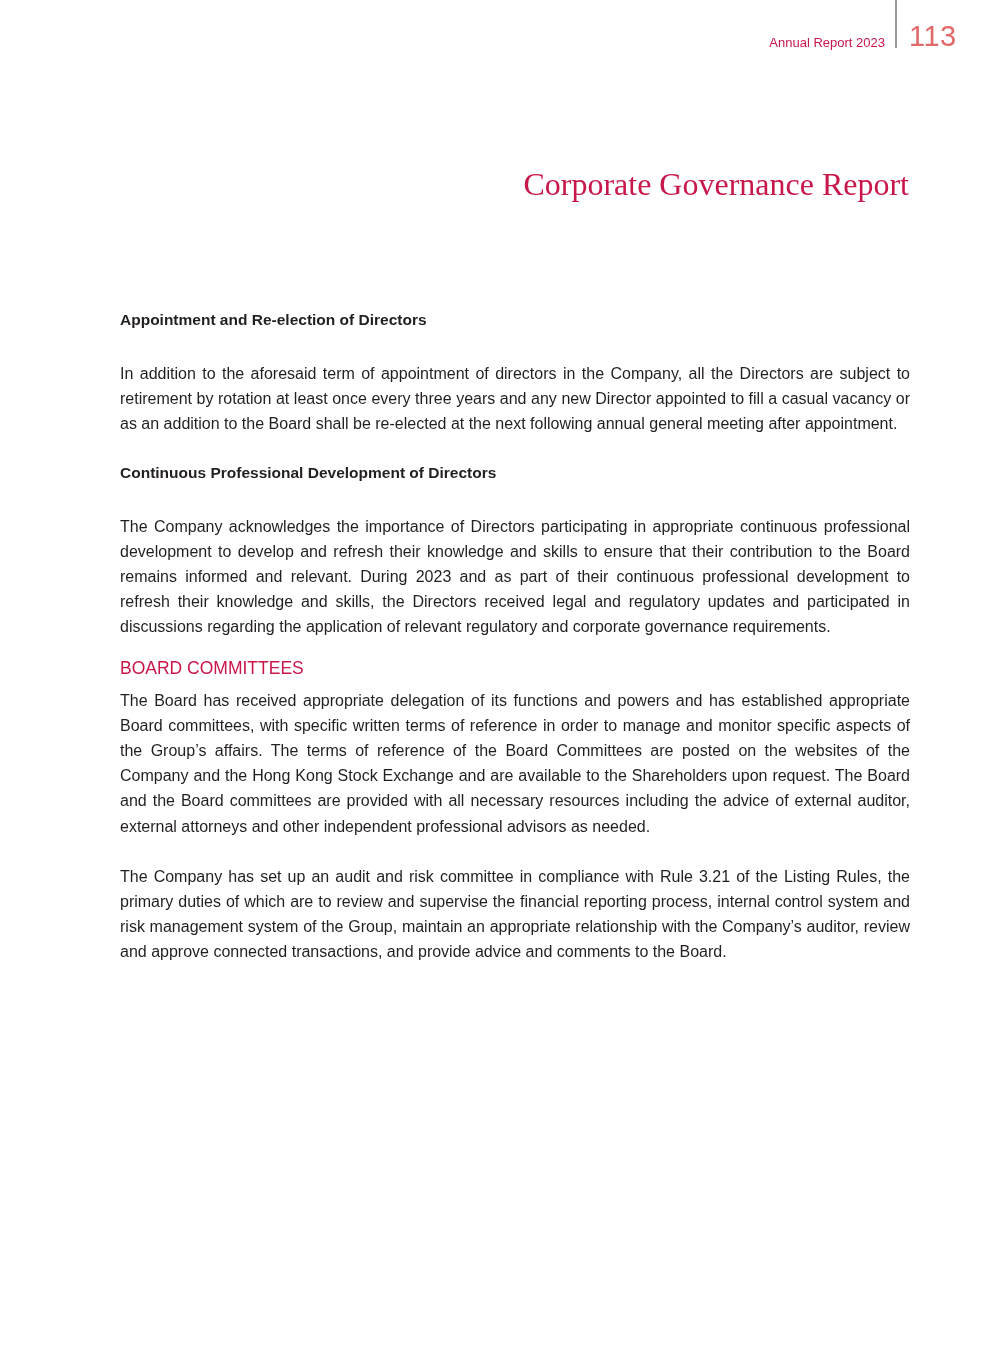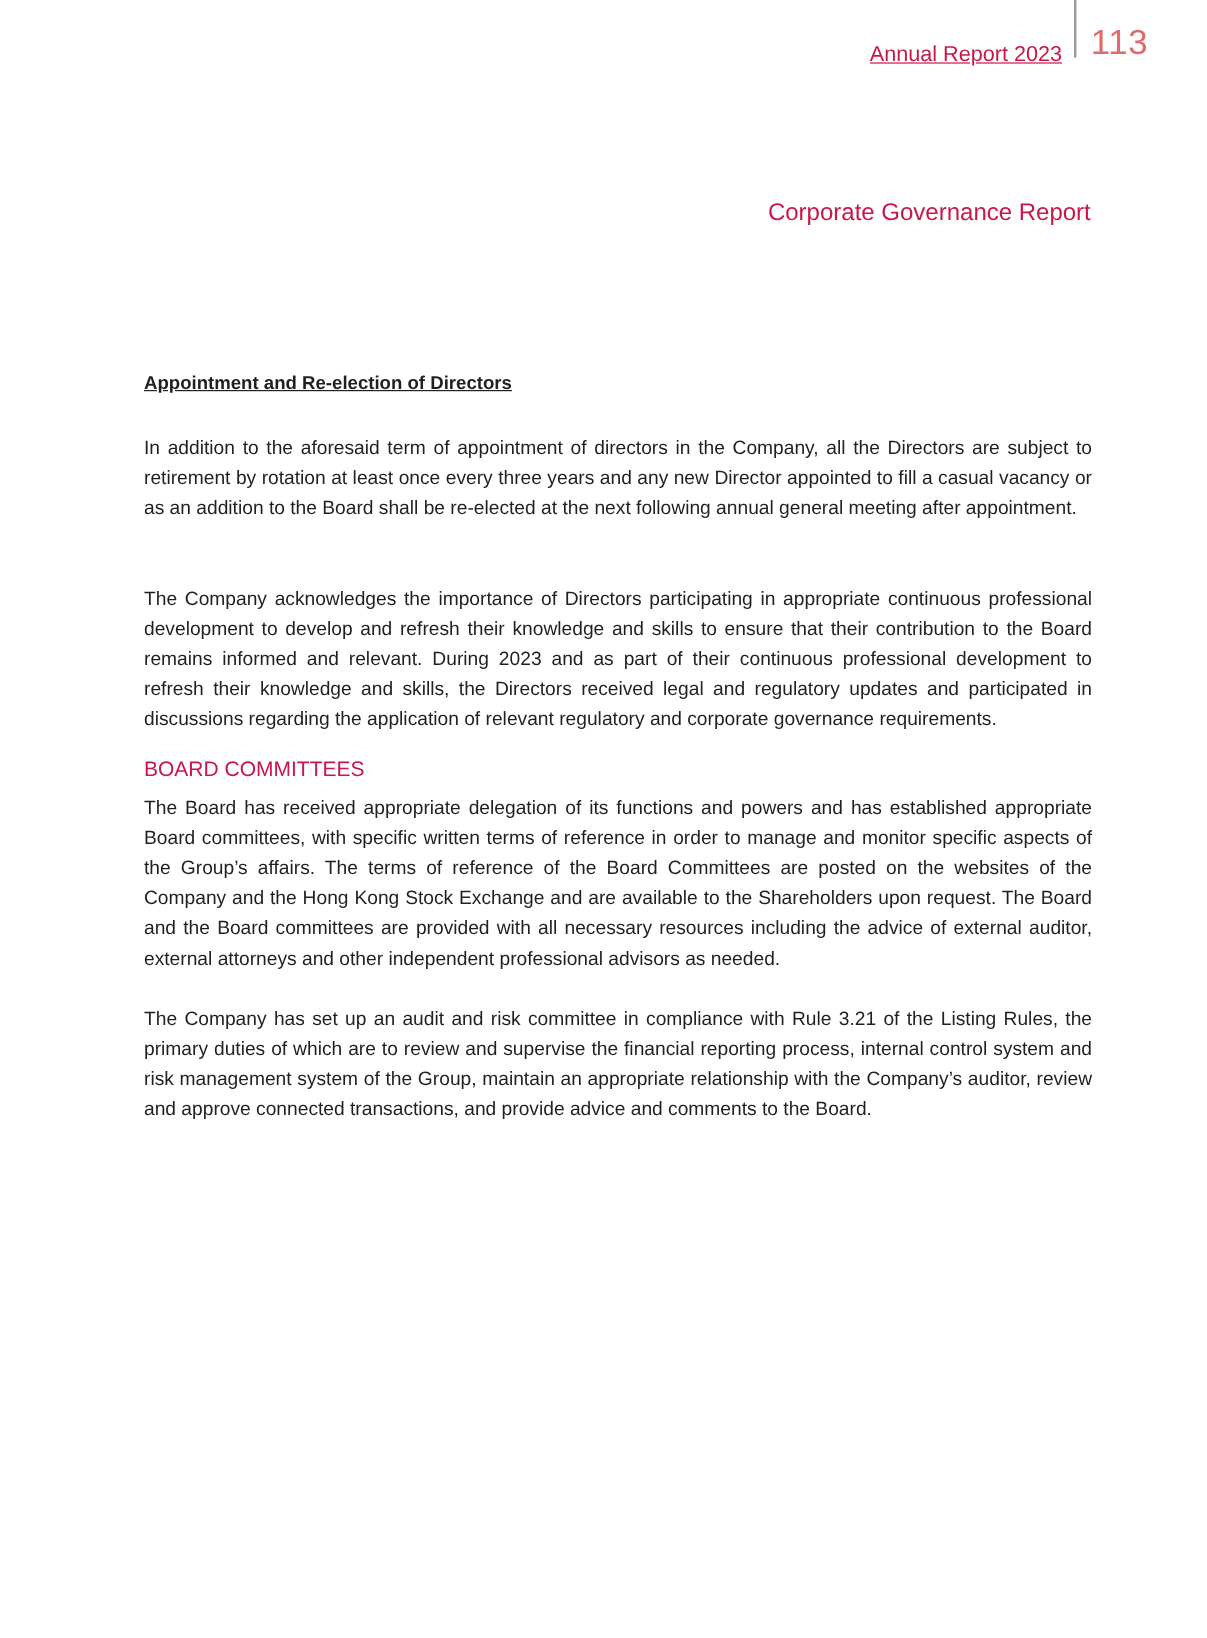--- a/index.html
+++ b/index.html
@@ -1,25 +1,25 @@
 <!DOCTYPE html>
 <html><head>
 <meta charset="utf-8">
 <style>
   html, body { margin: 0; padding: 0; background: #ffffff; }
   body { width: 1006px; height: 1365px; position: relative; overflow: hidden;
          font-family: "Liberation Sans", "DejaVu Sans", sans-serif; color: #231f20; }
-  .header-label { position: absolute; top: 35px; right: 121px; font-size: 18px; color: #c8174a; text-decoration: underline; }
+  .header-label { position: absolute; top: 35px; right: 121px; font-size: 13px; color: #c8174a; }
   .header-divider { position: absolute; left: 895px; top: 0; width: 1.5px; height: 48px; background: #9a9a9a; }
   .page-number { position: absolute; top: 20px; left: 909px; font-size: 29px; color: #e26a6a; letter-spacing: 0.5px; }
-  .page-title { position: absolute; top: 166px; right: 97px; font-size: 20px; color: #c8174a; margin: 0; font-weight: normal; }
+  .page-title { position: absolute; top: 166px; right: 97px; font-size: 32px; color: #c8174a; margin: 0; font-weight: normal; font-family: Liberation Serif, serif; }
   .content { position: absolute; left: 120px; top: 309px; width: 790px; }
   .section-heading { font-size: 17.5px; color: #c8174a; margin: 0 0 7px 0; font-weight: normal; line-height: 25px; }
   .section-heading .sub { font-size: 15px; }
-  .sub-heading { font-size: 15.5px; font-weight: bold; margin: 0 0 5px 0; line-height: 22px; color: #231f20; text-decoration: underline; }
+  .sub-heading { font-size: 15.5px; font-weight: bold; margin: 0 0 5px 0; line-height: 22px; color: #231f20; }
   p { font-size: 16px; line-height: 25.2px; margin: 0; text-align: justify; }
   .gap-para { height: 25px; }
   .gap-sub { height: 25px; }
   .gap-sec { height: 16px; }
 </style>
 </head>
 <body>
 
 <div>
   <span class="header-label">Annual Report 2023</span>
@@ -31,20 +31,21 @@
 
 <div class="content">
 
   <section>
 
     <h3 class="sub-heading">Appointment and Re-election of Directors</h3>
     <div class="gap-para"></div>
     <p>In addition to the aforesaid term of appointment of directors in the Company, all the Directors are subject to retirement by rotation at least once every three years and any new Director appointed to fill a casual vacancy or as an addition to the Board shall be re-elected at the next following annual general meeting after appointment.</p>
     <div class="gap-sub"></div>
 
+    <h3 class="sub-heading">Continuous Professional Development of Directors</h3>
     <div class="gap-para"></div>
     <p>The Company acknowledges the importance of Directors participating in appropriate continuous professional development to develop and refresh their knowledge and skills to ensure that their contribution to the Board remains informed and relevant. During 2023 and as part of their continuous professional development to refresh their knowledge and skills, the Directors received legal and regulatory updates and participated in discussions regarding the application of relevant regulatory and corporate governance requirements.</p>
   </section>
 
   <div class="gap-sec"></div>
 
   <section>
     <h2 class="section-heading">BOARD COMMITTEES</h2>
     <p>The Board has received appropriate delegation of its functions and powers and has established appropriate Board committees, with specific written terms of reference in order to manage and monitor specific aspects of the Group’s affairs. The terms of reference of the Board Committees are posted on the websites of the Company and the Hong Kong Stock Exchange and are available to the Shareholders upon request. The Board and the Board committees are provided with all necessary resources including the advice of external auditor, external attorneys and other independent professional advisors as needed.</p>
     <div class="gap-sub"></div>

